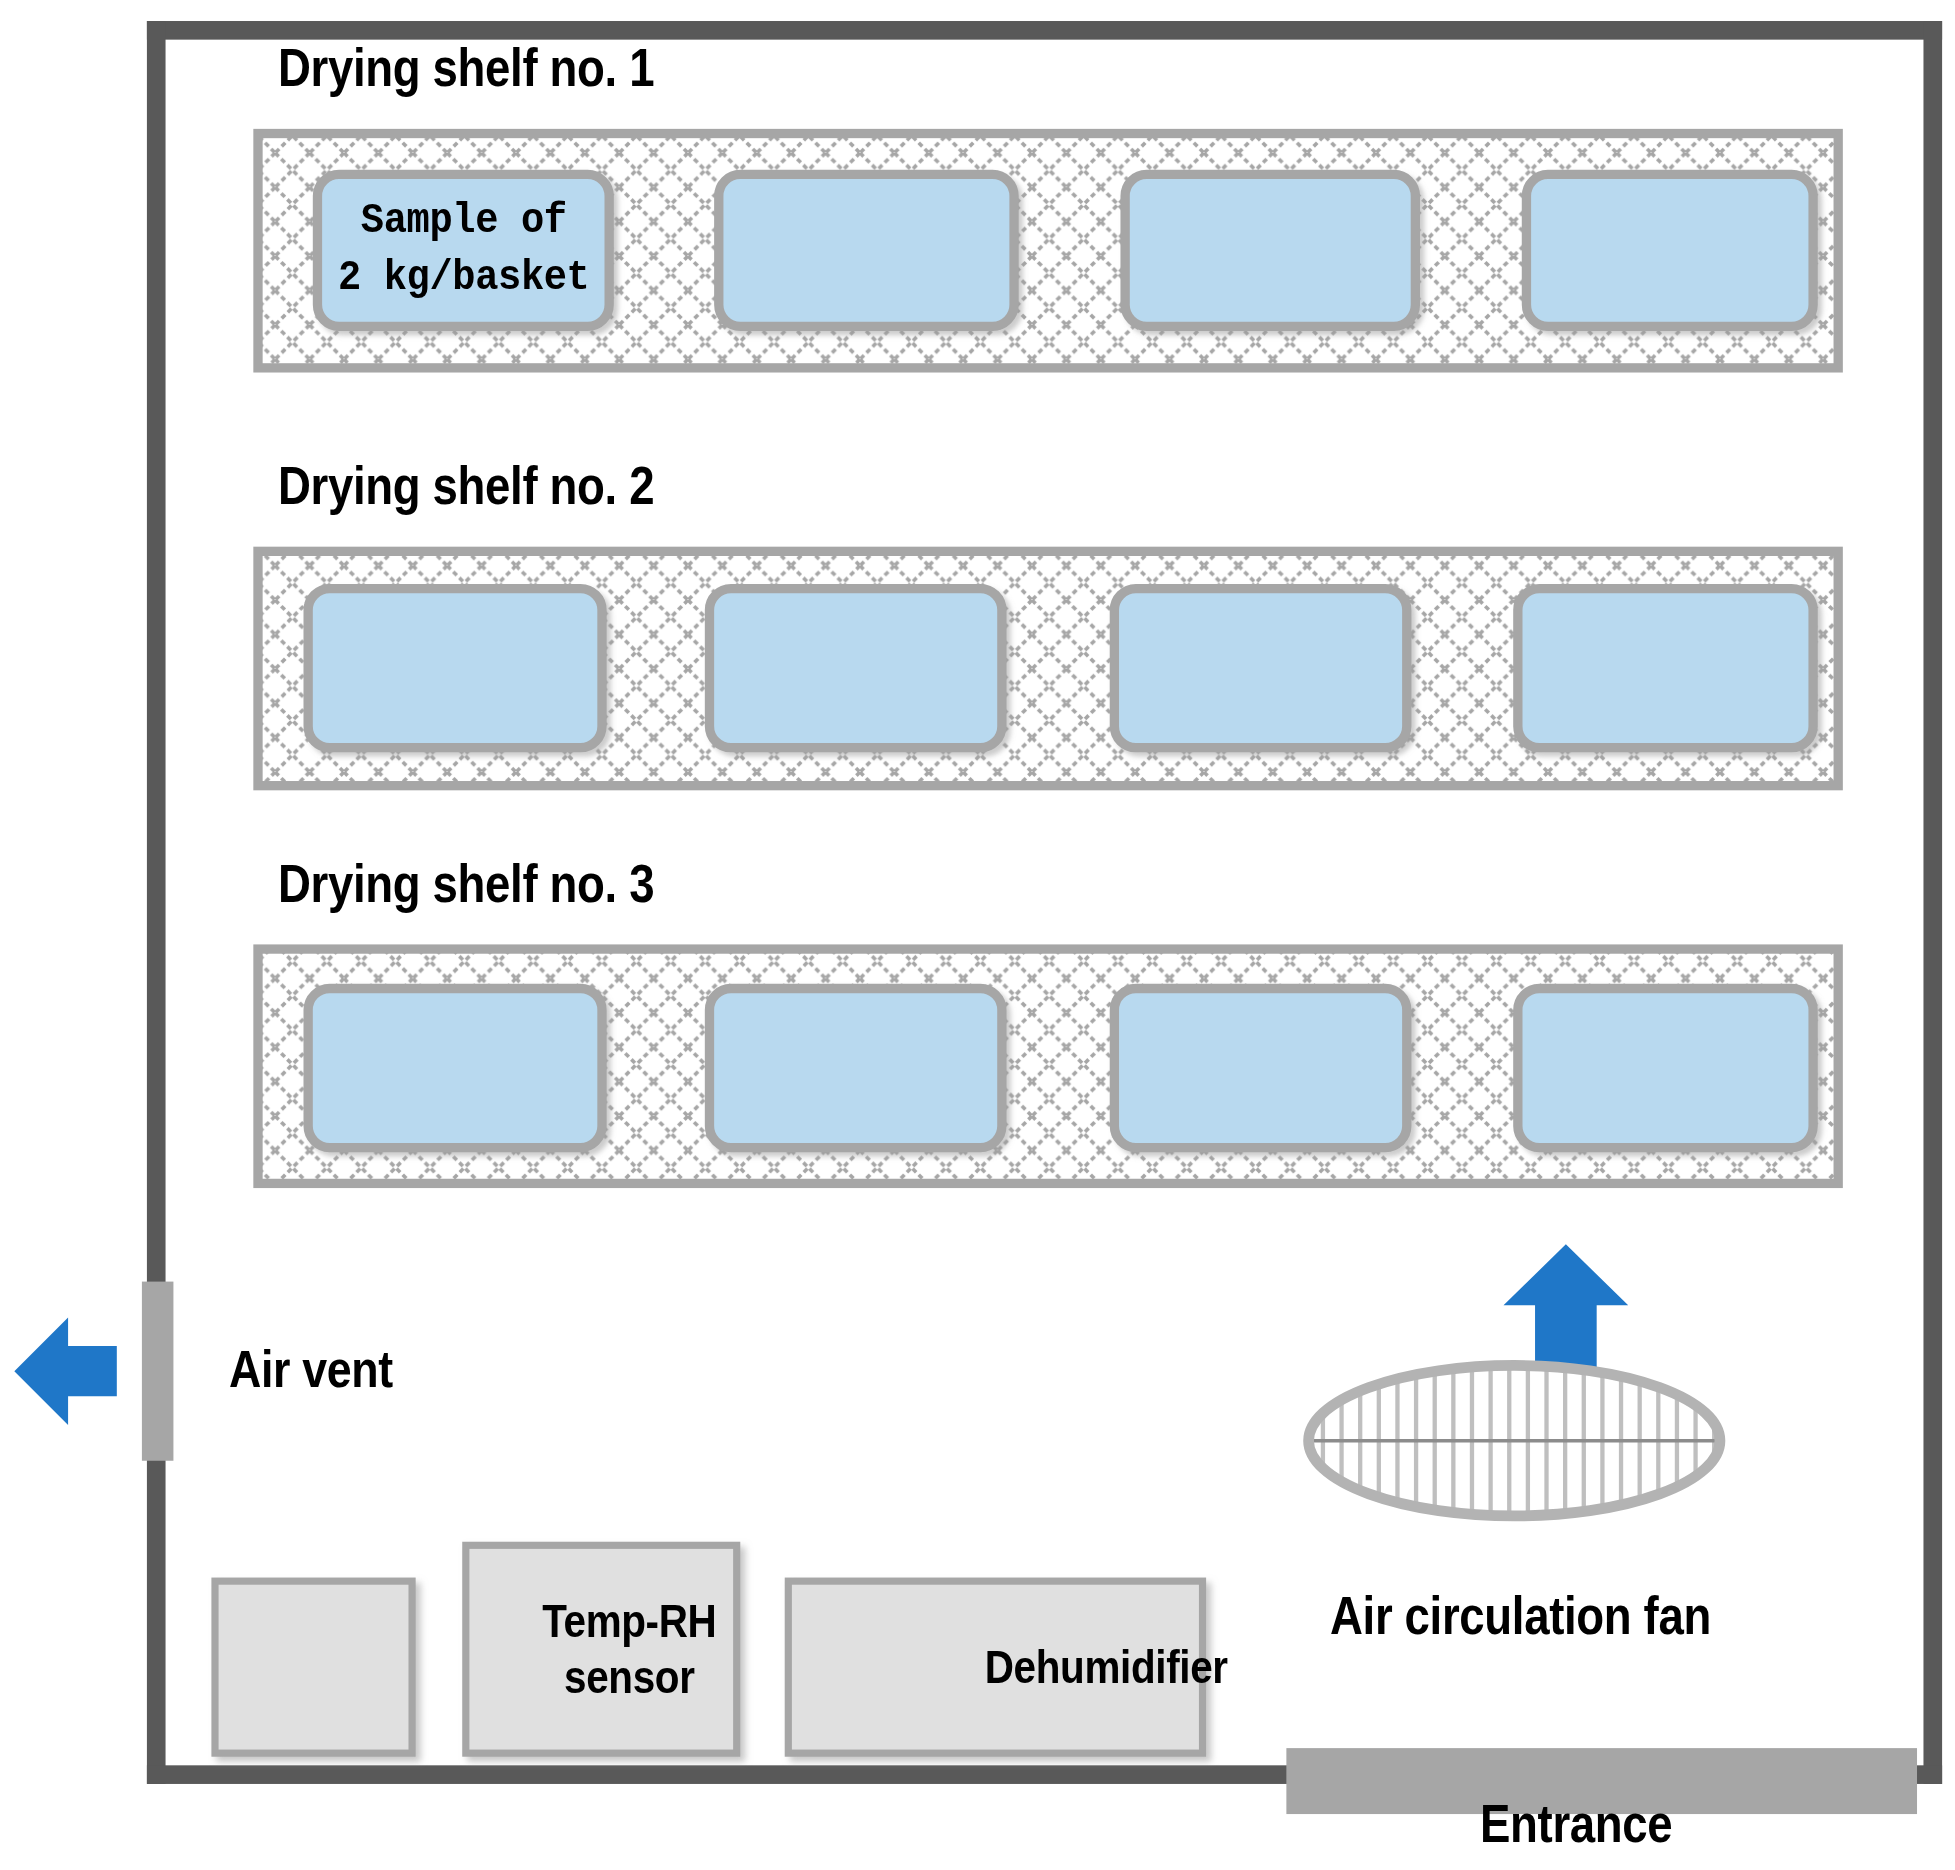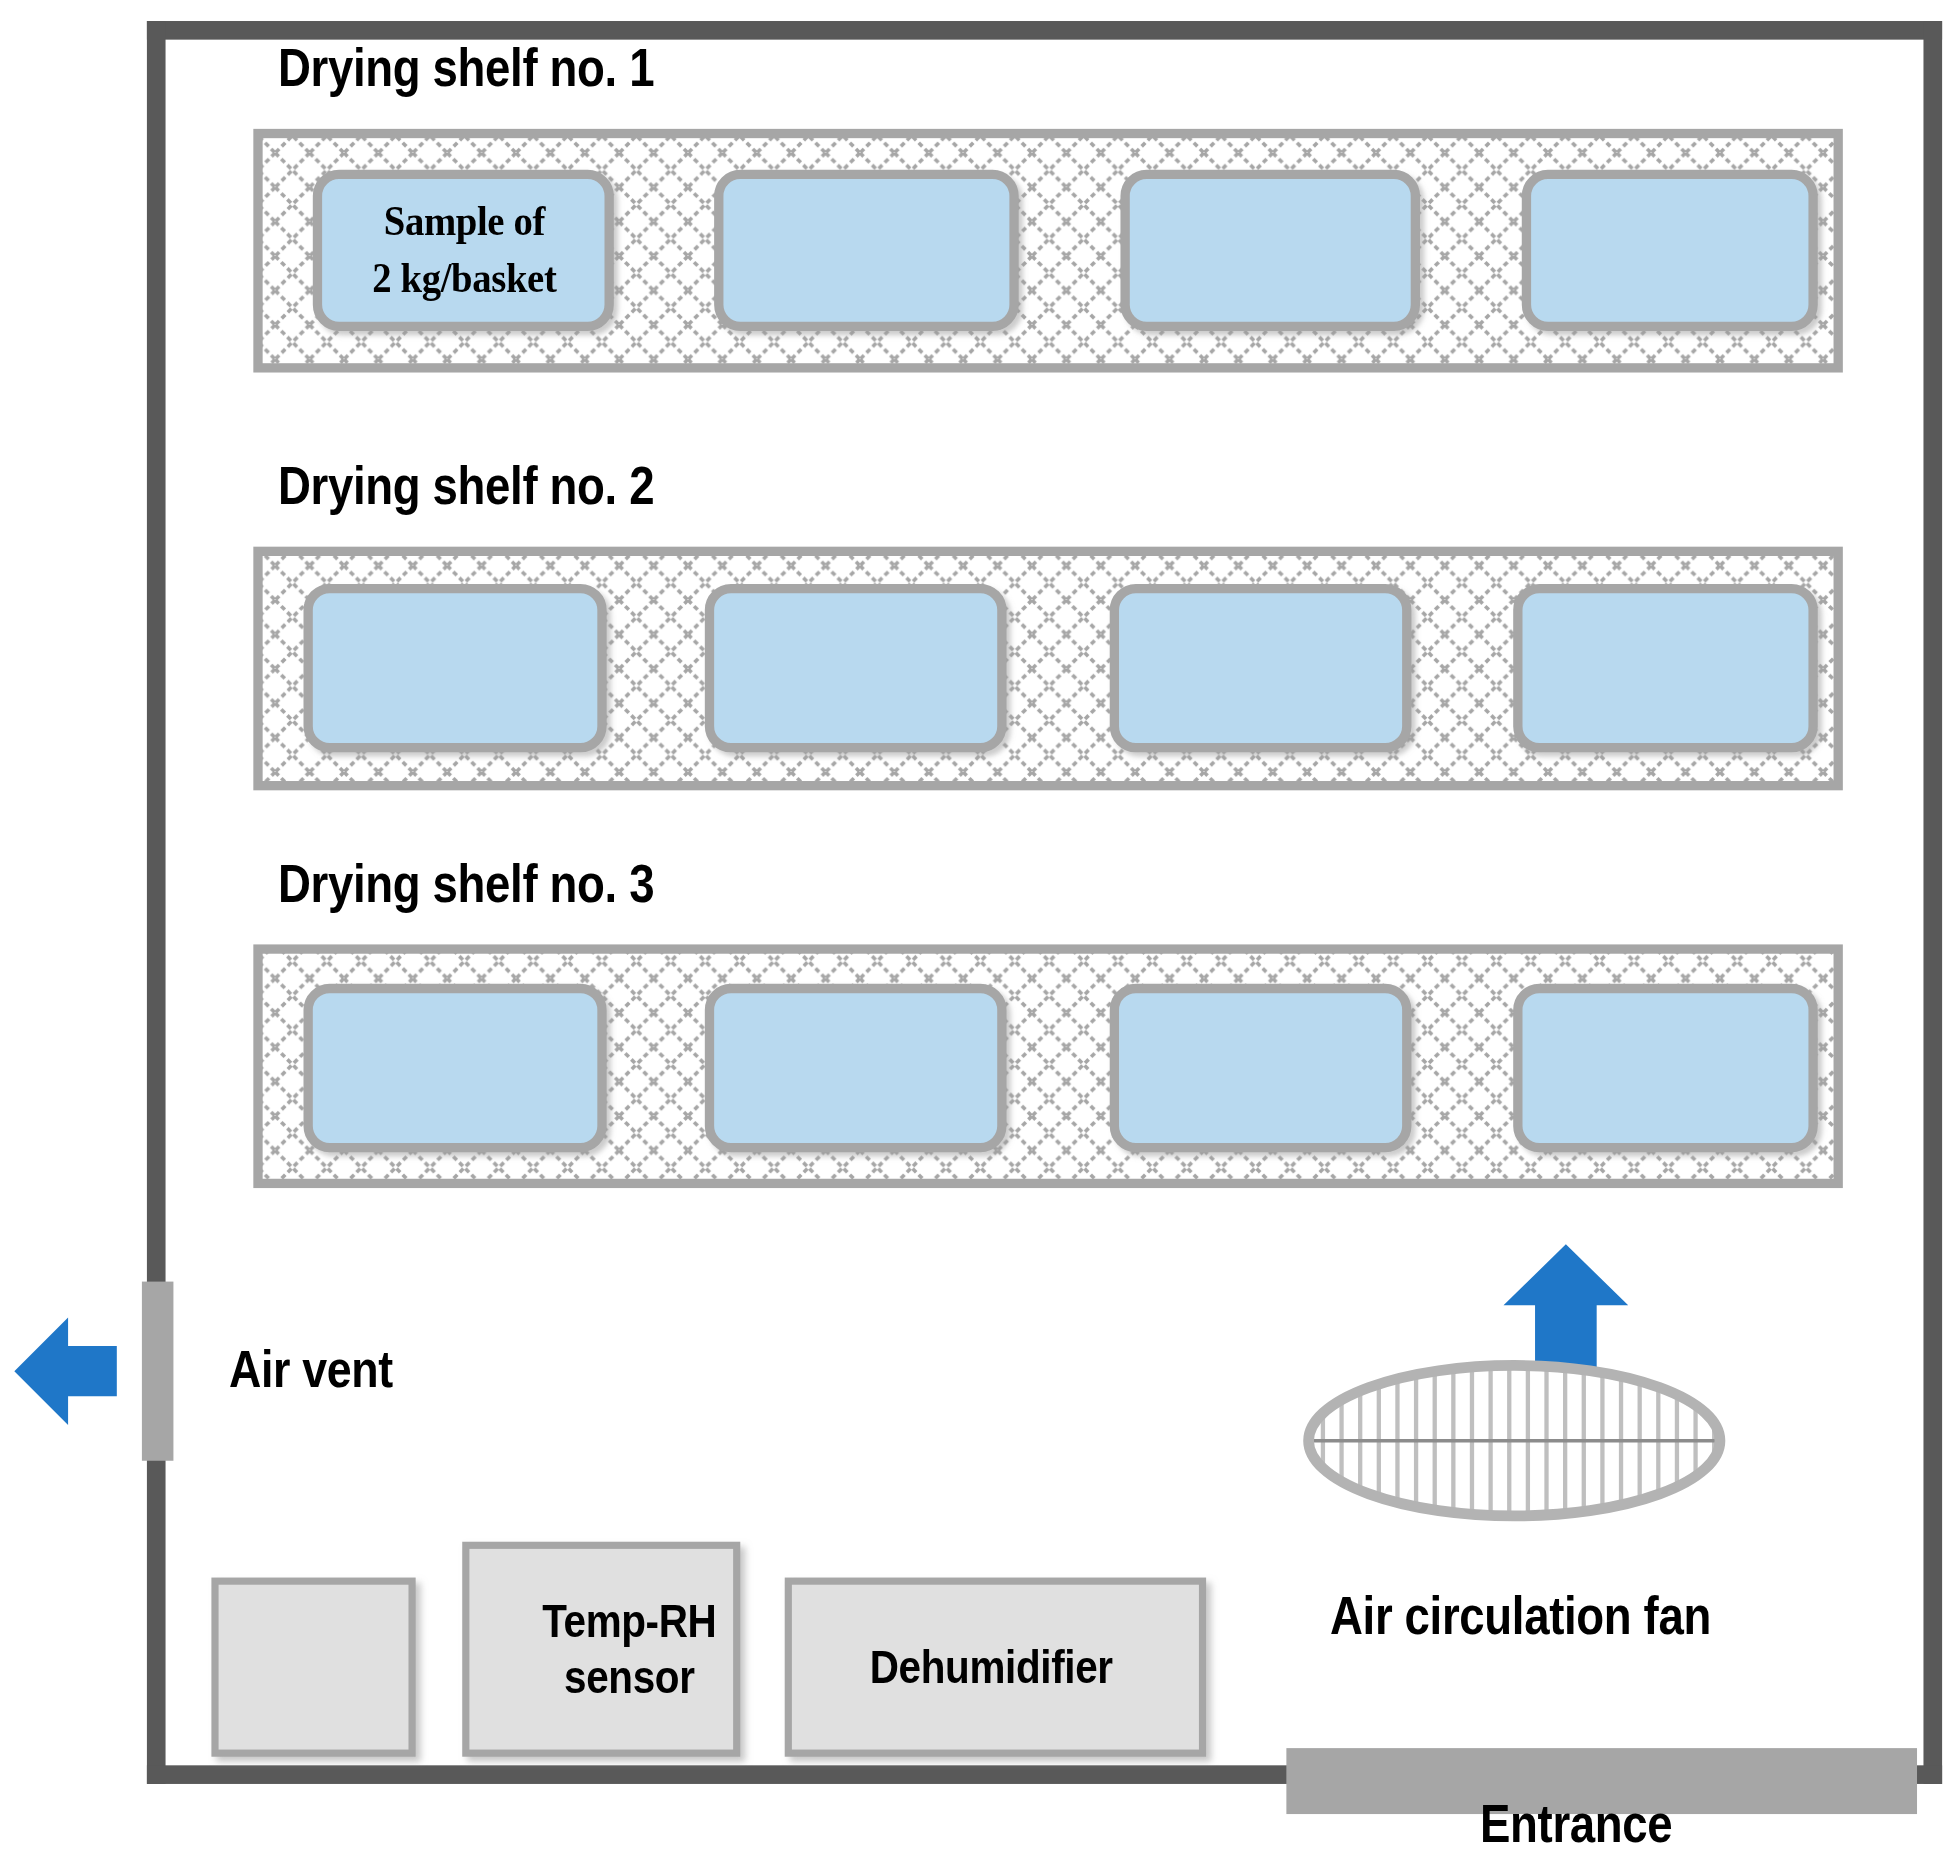--- a/index.html
+++ b/index.html
@@ -65,21 +65,21 @@
   .box-label > span {
     display: block;
     transform: scaleX(0.86);
   }
   .basket-label {
     position: absolute;
     display: flex;
     align-items: center;
     justify-content: center;
     text-align: center;
-    font-family: Liberation Serif, serif;
+    font-family: Liberation Mono, monospace;
     font-weight: bold;
     color: #000000;
     font-size: 43px;
     line-height: 1.32;
     letter-spacing: -0.4px;
   }
   .basket-label > span {
     display: block;
     transform: scaleX(0.9);
   }
@@ -215,21 +215,21 @@
   </div>
 
 
   <div class="box-label" style="left:494px; top:1530px; width:271px; height:208px;">
     <span>
       <span>Temp-RH</span><br>
       <span>sensor</span>
     </span>
   </div>
 
-  <div class="box-label" style="left:784px; top:1566px; width:414px; height:172px;">
+  <div class="box-label" style="left:833px; top:1566px; width:414px; height:172px;justify-content:flex-end;">
     <span>Dehumidifier</span>
   </div>
 
   <div class="lbl vent-label" style="left:229px; top:1325px;">Air vent</div>
 
   <div class="lbl fan-label" style="left:1330px; top:1571px;">Air circulation fan</div>
 
   <div class="lbl entrance-label" style="left:1480px; top:1779px;">Entrance</div>
 
 </div>

